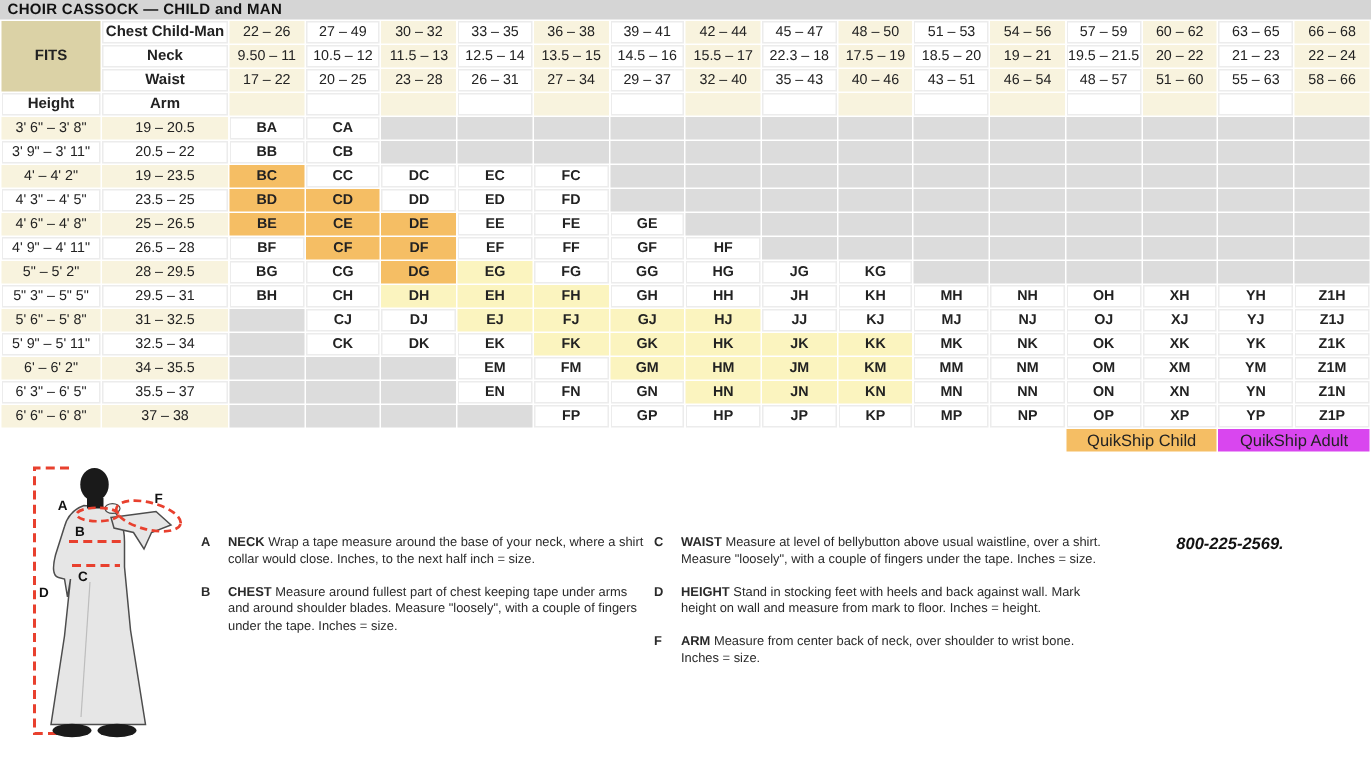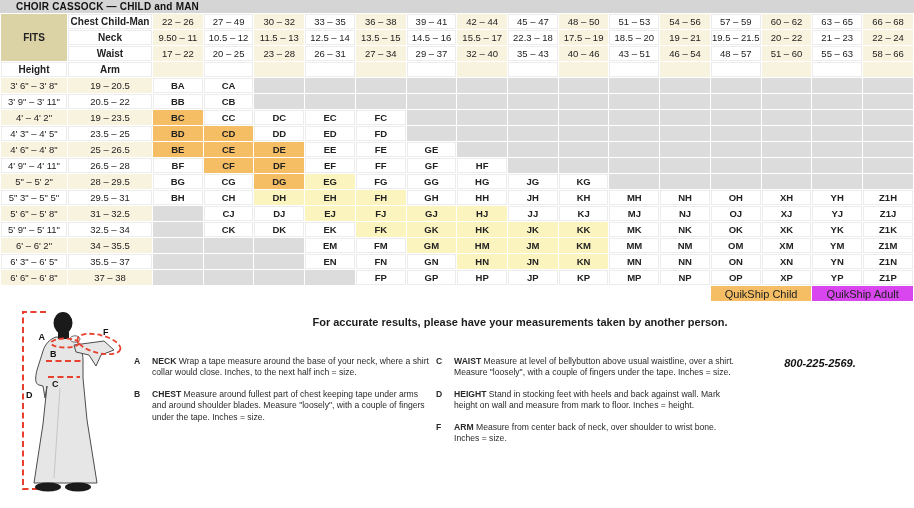--- a/index.html
+++ b/index.html
@@ -4,21 +4,21 @@
 <style>
   html,body{margin:0;padding:0;}
   body{
     width:914px;height:508px;background:#ffffff;
     font-family:"Liberation Sans",sans-serif;color:#1c1c1c;
     position:relative;overflow:hidden;
   }
   .title-bar{
     position:absolute;left:0;top:0;width:914px;height:13px;
     background:#d5d5d5;font-size:10px;font-weight:bold;color:#111;
-    padding:1px 0 0 16px;box-sizing:border-box;letter-spacing:.2px;
+    padding:1px 0 0 5px;box-sizing:border-box;letter-spacing:.2px;
   }
   table.chart{
     position:absolute;left:0;top:13px;width:914px;
     border-collapse:separate;border-spacing:1px;table-layout:fixed;
     font-size:9.5px;
   }
   table.chart td{
     height:15px;padding:0;text-align:center;vertical-align:middle;
     white-space:nowrap;overflow:hidden;color:#222;
   }
@@ -439,21 +439,20 @@
   <line x1="46" y1="71" x2="78" y2="71" stroke="#e8402e" stroke-width="2" stroke-dasharray="6 3.5"></line>
 
   <text x="43" y="34" font-size="9" font-weight="bold" fill="#111" text-anchor="end">A</text>
   <text x="48" y="51" font-size="9" font-weight="bold" fill="#111">B</text>
   <text x="50" y="81" font-size="9" font-weight="bold" fill="#111">C</text>
   <text x="24" y="92" font-size="9" font-weight="bold" fill="#111">D</text>
   <text x="101" y="29" font-size="9" font-weight="bold" fill="#111">F</text>
 </svg>
 
 <div class="notes">
-  <div>For accurate results, please have your measurements taken by another person.</div>
 </div>
 
 <div class="instr-col" id="instr-col-1">
     <div class="instr-item">
       <div class="instr-letter">A</div>
       <div class="instr-text"><b>NECK </b>Wrap a tape measure around the base of your neck, where a shirt collar would close. Inches, to the next half inch = size.</div>
     </div>
     <div class="instr-item">
       <div class="instr-letter">B</div>
       <div class="instr-text"><b>CHEST </b>Measure around fullest part of chest keeping tape under arms and around shoulder blades. Measure "loosely", with a couple of fingers under the tape. Inches = size.</div>

